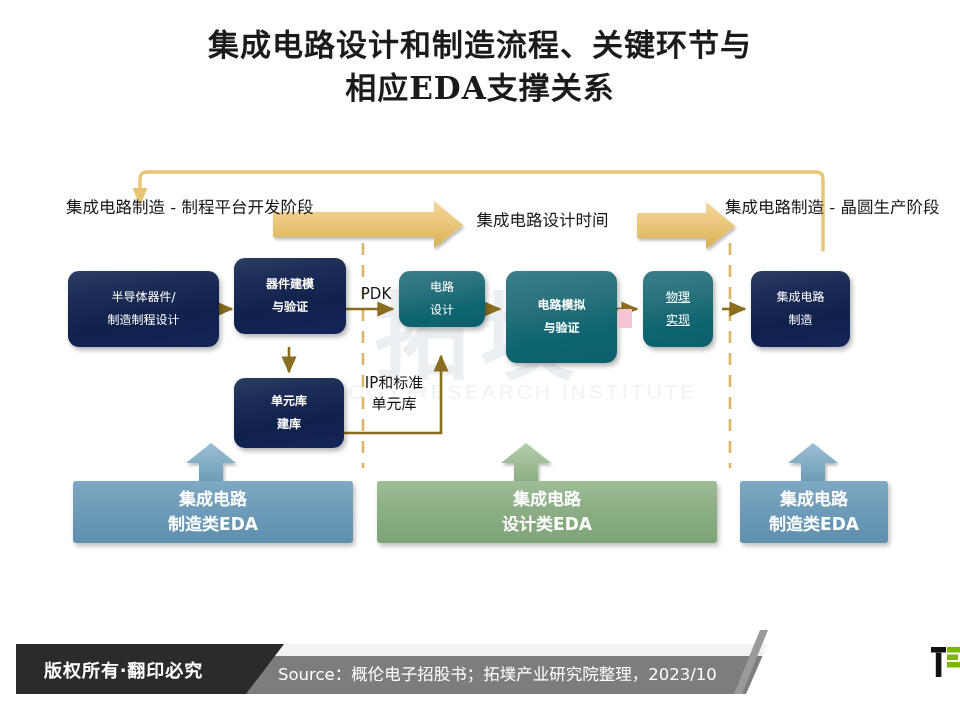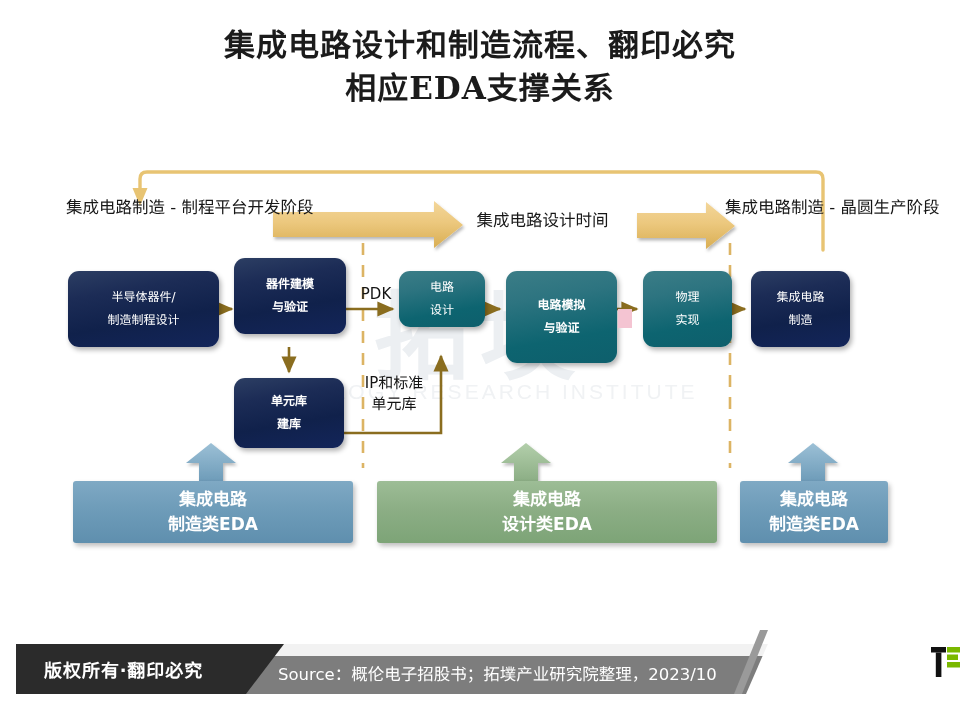--- a/index.html
+++ b/index.html
@@ -282,21 +282,21 @@
 <body>
 
 <div id="slide">
 
   <div class="watermark">
     <div class="wm-cjk">拓墣</div>
     <div class="wm-en">TOPOLOGY RESEARCH INSTITUTE</div>
   </div>
 
   <div class="title">
-    <div class="title-line">集成电路设计和制造流程、翻印必究</div>
+    <div class="title-line">集成电路设计和制造流程、关键环节与</div>
     <div class="title-line">相应EDA支撑关系</div>
   </div>
 
   <svg id="diagram" viewBox="0 0 960 640">
     <defs>
       <linearGradient id="goldGrad" x1="0" y1="0" x2="0" y2="1">
         <stop offset="0%" stop-color="#f3d69a"></stop>
         <stop offset="45%" stop-color="#ecc87e"></stop>
         <stop offset="100%" stop-color="#d9ae53"></stop>
       </linearGradient>
@@ -373,21 +373,21 @@
 
   <div class="node navy bold" style="left:234px; top:378px; width:110px; height:70px;">单元库
 建库</div>
 
   <div class="node teal" style="left:399px; top:271px; width:86px; height:56px;">电路
 设计</div>
 
   <div class="node teal bold" style="left:506px; top:271px; width:111px; height:92px;">电路模拟
 与验证</div>
 
-  <div class="node teal" style="left:643px; top:271px; width:89px; height:76px;">物理
+  <div class="node teal" style="left:643px; top:271px; width:70px; height:76px;text-decoration:underline;">物理
 实现</div>
 
   <div class="node navy" style="left:751px; top:271px; width:99px; height:76px;">集成电路
 制造</div>
 
   <div class="pink-mark"></div>
 
   <div class="conn-label" id="label-pdk">PDK</div>
   <div class="conn-label" id="label-ip">IP和标准
 单元库</div>

